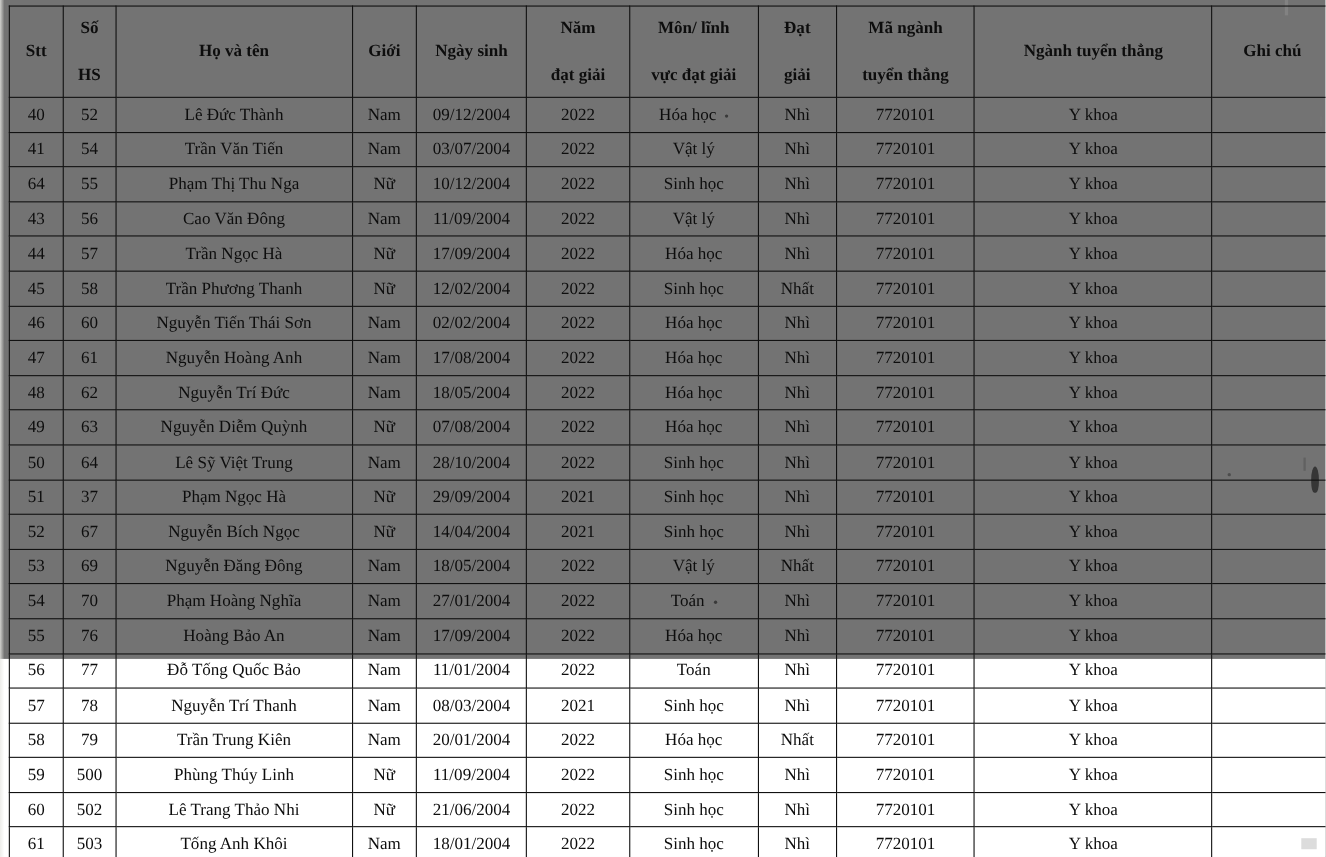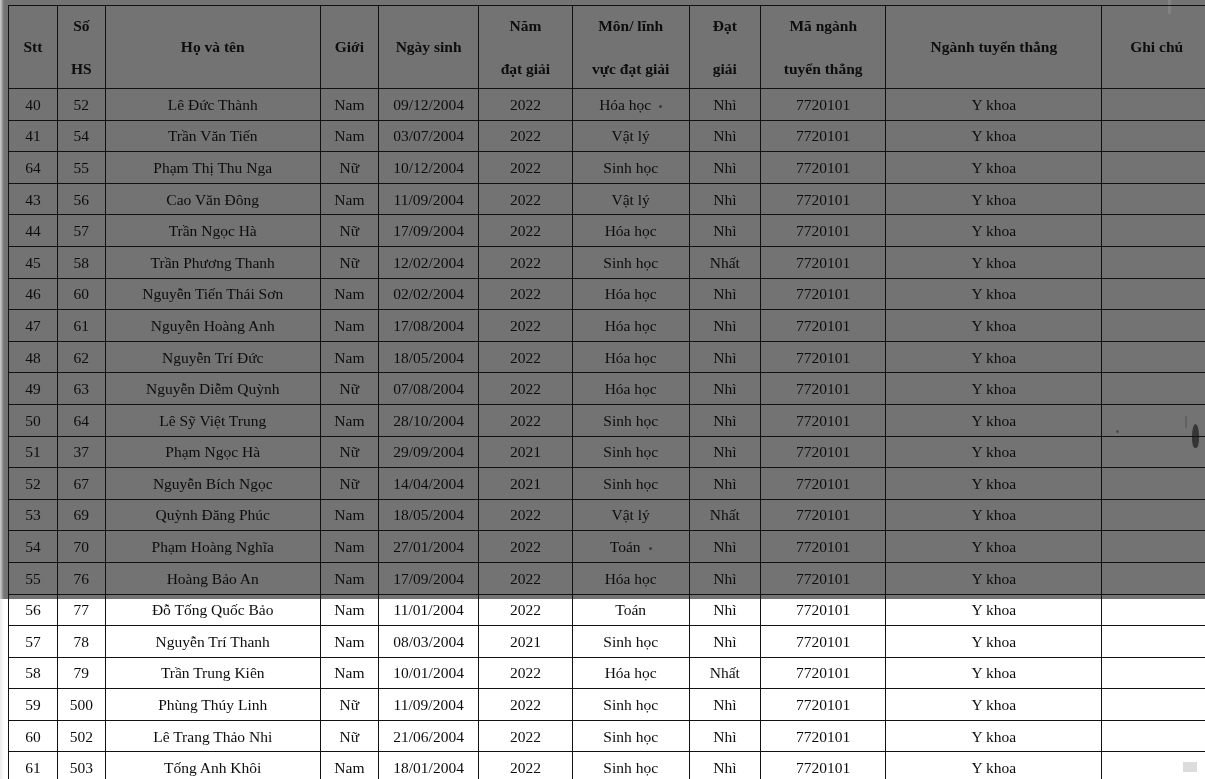--- a/index.html
+++ b/index.html
@@ -374,21 +374,21 @@
           <td class="c-nam">2021</td>
           <td class="c-mon">Sinh học</td>
           <td class="c-dat">Nhì</td>
           <td class="c-ma">7720101</td>
           <td class="c-nganh">Y khoa</td>
           <td class="c-ghi"></td>
         </tr>
         <tr>
           <td class="c-stt">53</td>
           <td class="c-hs">69</td>
-          <td class="c-name">Quỳnh Đăng Phúc</td>
+          <td class="c-name">Nguyễn Đăng Đông</td>
           <td class="c-gioi">Nam</td>
           <td class="c-dob">18/05/2004</td>
           <td class="c-nam">2022</td>
           <td class="c-mon">Vật lý</td>
           <td class="c-dat">Nhất</td>
           <td class="c-ma">7720101</td>
           <td class="c-nganh">Y khoa</td>
           <td class="c-ghi"></td>
         </tr>
         <tr>
@@ -441,21 +441,21 @@
           <td class="c-dat">Nhì</td>
           <td class="c-ma">7720101</td>
           <td class="c-nganh">Y khoa</td>
           <td class="c-ghi"></td>
         </tr>
         <tr>
           <td class="c-stt">58</td>
           <td class="c-hs">79</td>
           <td class="c-name">Trần Trung Kiên</td>
           <td class="c-gioi">Nam</td>
-          <td class="c-dob">10/01/2004</td>
+          <td class="c-dob">20/01/2004</td>
           <td class="c-nam">2022</td>
           <td class="c-mon">Hóa học</td>
           <td class="c-dat">Nhất</td>
           <td class="c-ma">7720101</td>
           <td class="c-nganh">Y khoa</td>
           <td class="c-ghi"></td>
         </tr>
         <tr>
           <td class="c-stt">59</td>
           <td class="c-hs">500</td>

